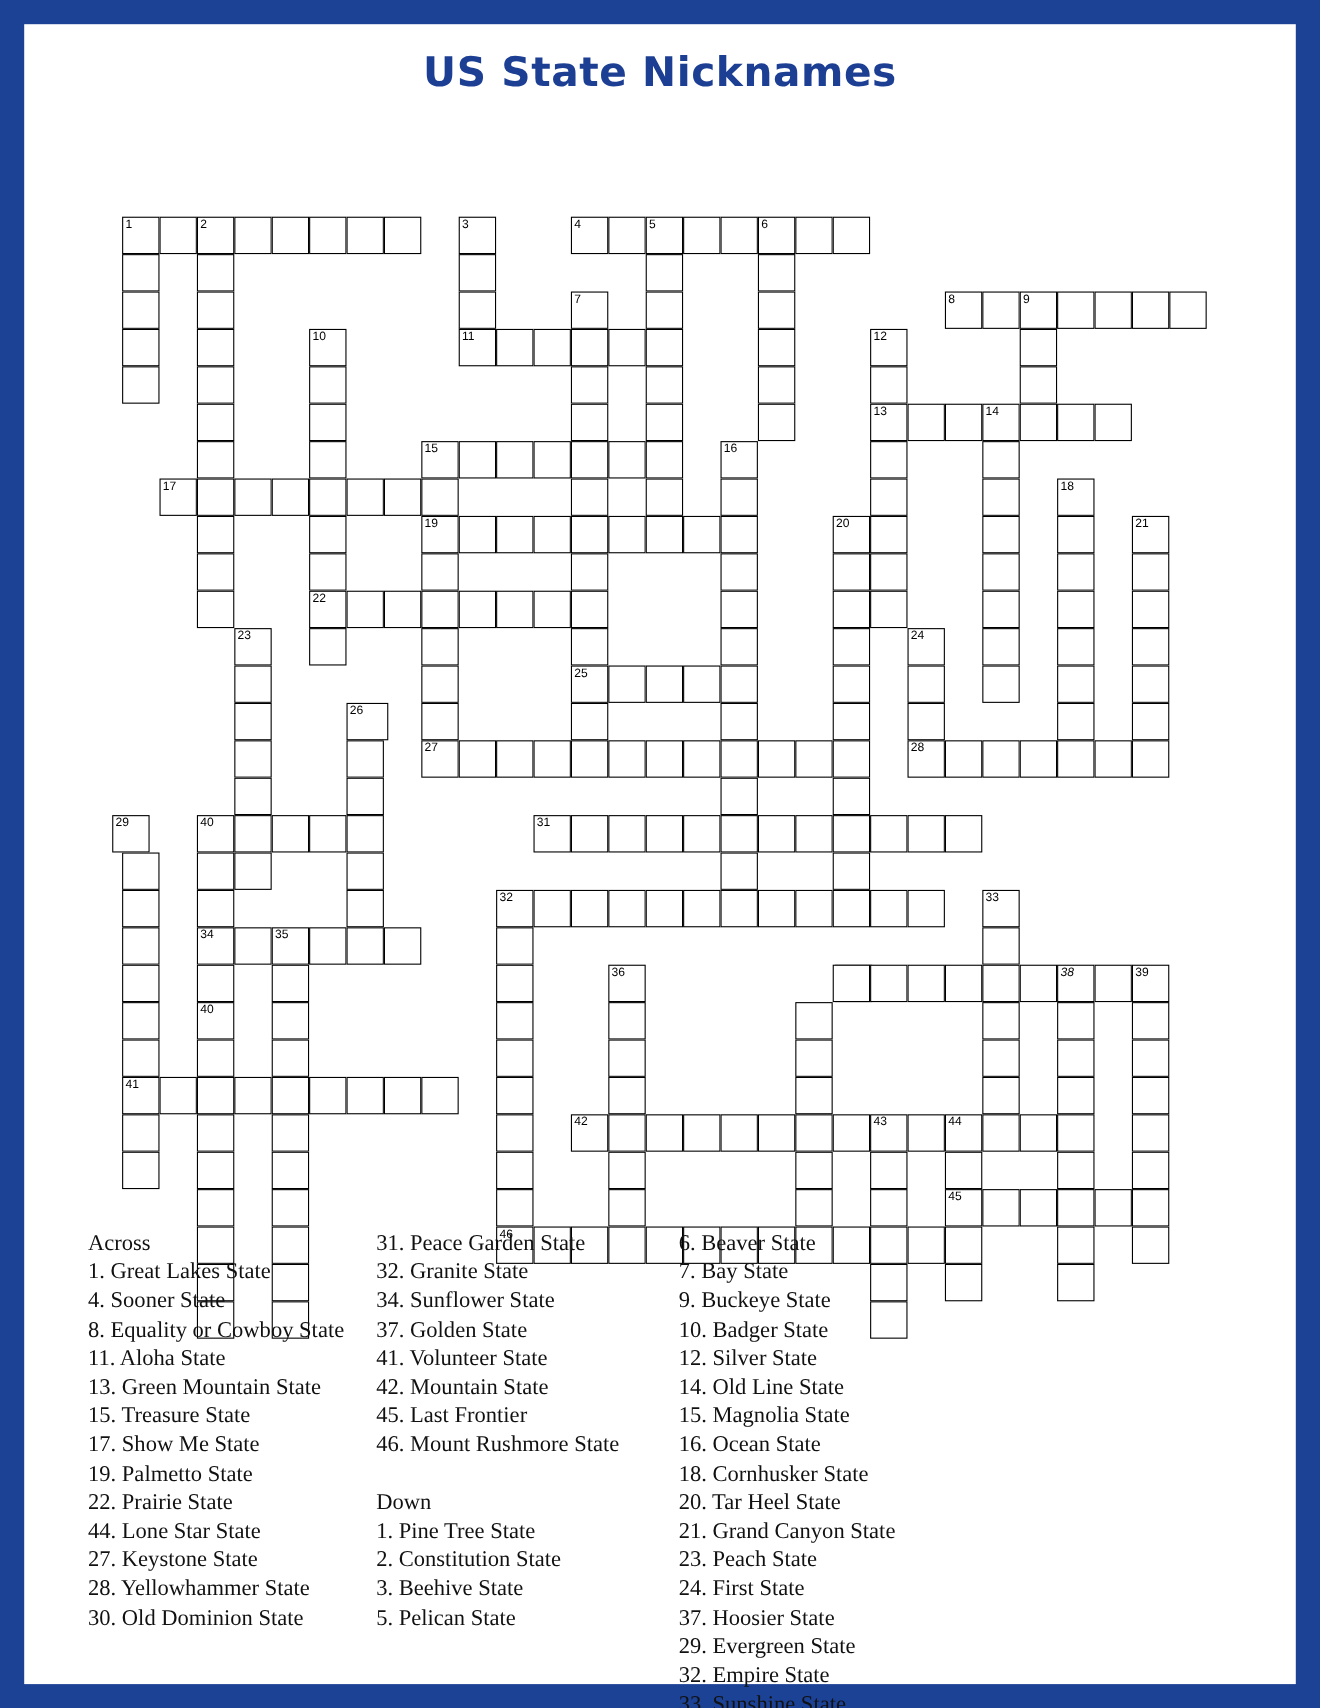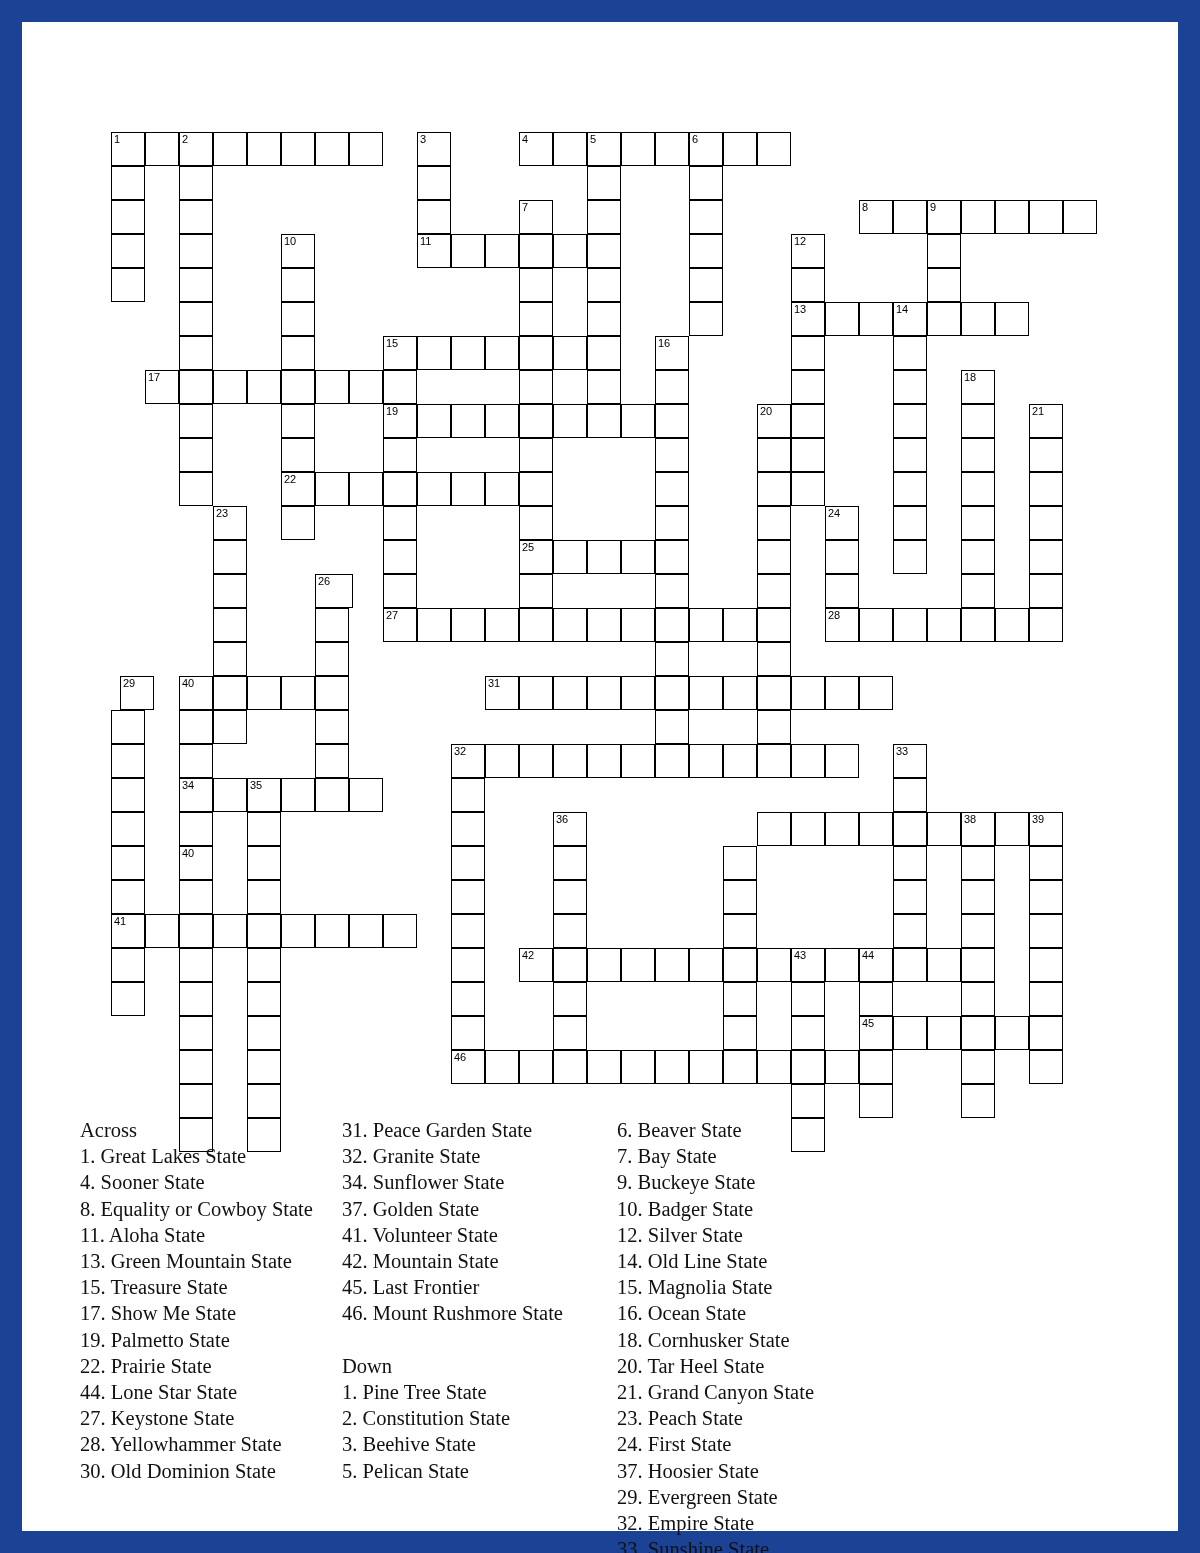--- a/index.html
+++ b/index.html
@@ -84,20 +84,21 @@
     text-align: center;
     font-size: 16.5px;
     color: #555555;
   }
 </style>
 </head>
 <body>
 
 <div id="page">
 
+  <div id="title">US State Nicknames</div>
 
   <div id="grid-wrap">
       <div class="cell" style="left: 89px; top: 110px;">
         <span class="num">1</span>
       </div>
       <div class="cell" style="left: 123px; top: 110px;"></div>
       <div class="cell" style="left: 157px; top: 110px;">
         <span class="num">2</span>
       </div>
       <div class="cell" style="left: 191px; top: 110px;"></div>
@@ -332,21 +333,21 @@
       <div class="cell" style="left: 837px; top: 586px;"></div>
       <div class="cell" style="left: 871px; top: 586px;"></div>
       <div class="cell" style="left: 905px; top: 586px;"></div>
       <div class="cell" style="left: 939px; top: 586px;"></div>
       <div class="cell" style="left: 973px; top: 586px;"></div>
       <div class="cell" style="left: 1007px; top: 586px;"></div>
       <div class="cell" style="left: 191px; top: 620px;"></div>
       <div class="cell" style="left: 293px; top: 620px;"></div>
       <div class="cell" style="left: 633px; top: 620px;"></div>
       <div class="cell" style="left: 735px; top: 620px;"></div>
-      <div class="cell" style="left: 98px; top: 654px; text-align: center;">
+      <div class="cell" style="left: 80px; top: 654px; text-align: center;">
         <span class="num">29</span>
       </div>
       <div class="cell" style="left: 157px; top: 654px;">
         <span class="num">40</span>
       </div>
       <div class="cell" style="left: 191px; top: 654px;"></div>
       <div class="cell" style="left: 225px; top: 654px;"></div>
       <div class="cell" style="left: 259px; top: 654px;"></div>
       <div class="cell" style="left: 293px; top: 654px;"></div>
       <div class="cell" style="left: 463px; top: 654px;">
@@ -411,21 +412,21 @@
       </div>
       <div class="cell" style="left: 737px; top: 790px;">
         <span class="num">37</span>
       </div>
       <div class="cell" style="left: 735px; top: 790px;"></div>
       <div class="cell" style="left: 769px; top: 790px;"></div>
       <div class="cell" style="left: 803px; top: 790px;"></div>
       <div class="cell" style="left: 837px; top: 790px;"></div>
       <div class="cell" style="left: 871px; top: 790px;"></div>
       <div class="cell" style="left: 905px; top: 790px;"></div>
-      <div class="cell" style="left: 939px; top: 790px;">
+      <div class="cell" style="left: 939px; top: 790px; font-style: italic;">
         <span class="num">38</span>
       </div>
       <div class="cell" style="left: 973px; top: 790px;"></div>
       <div class="cell" style="left: 1007px; top: 790px;">
         <span class="num">39</span>
       </div>
       <div class="cell" style="left: 89px; top: 824px;"></div>
       <div class="cell" style="left: 157px; top: 824px;">
         <span class="num">40</span>
       </div>

